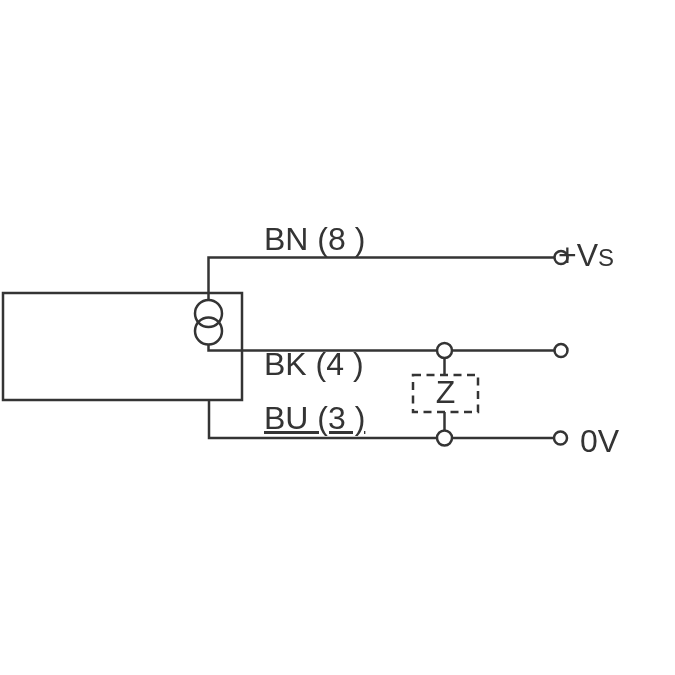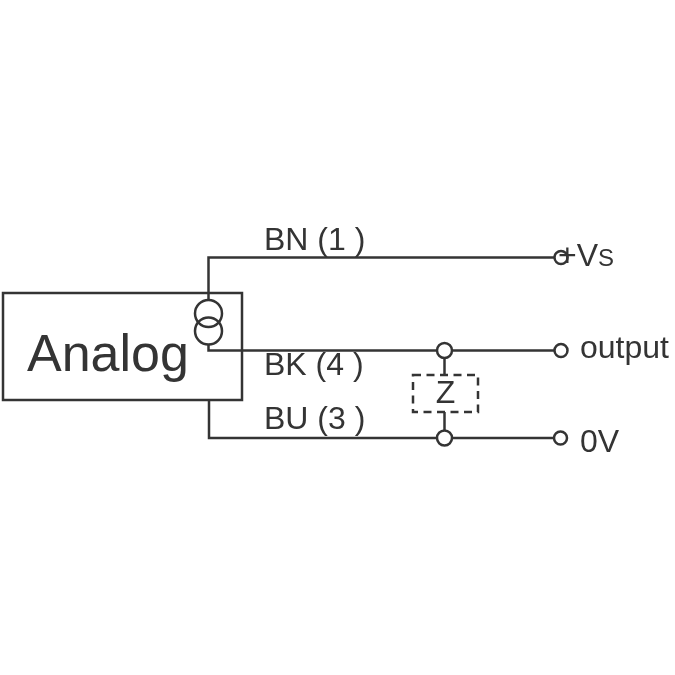--- a/index.html
+++ b/index.html
@@ -66,25 +66,23 @@
     <rect x="413" y="375" width="65" height="37" fill="#ffffff" stroke="#343434" stroke-width="2.5" stroke-dasharray="8 5.5"></rect>
 
     <circle cx="444.5" cy="350.5" r="7.5" fill="#ffffff" stroke="#343434" stroke-width="2.5"></circle>
     <circle cx="444.5" cy="438" r="7.5" fill="#ffffff" stroke="#343434" stroke-width="2.5"></circle>
 
     <circle cx="561" cy="257.5" r="6.5" fill="#ffffff" stroke="#343434" stroke-width="2.5"></circle>
     <circle cx="561" cy="350.5" r="6.5" fill="#ffffff" stroke="#343434" stroke-width="2.5"></circle>
     <circle cx="560.5" cy="438" r="6.5" fill="#ffffff" stroke="#343434" stroke-width="2.5"></circle>
   </svg>
 
-  <div class="lbl device-label" style="left:27px; top:327px;">Analog</div>
 
-  <div class="lbl wire-label" style="left:264px; top:223px;">BN (1 )</div>
+  <div class="lbl wire-label" style="left:264px; top:223px;">BN (8 )</div>
   <div class="lbl wire-label" style="left:264px; top:313px;margin-top:35px;">BK (4 )</div>
-  <div class="lbl wire-label" style="left:264px; top:402px;">BU (3 )</div>
+  <div class="lbl wire-label" style="left:264px; top:402px;text-decoration:underline;">BU (3 )</div>
 
   <div class="lbl terminal-label" style="left:558px; top:239px;"><span>+V</span><span class="sub-cap">S</span></div>
-  <div class="lbl terminal-label" style="left:580px; top:331px;">output</div>
   <div class="lbl terminal-label" style="left:580px; top:425px;">0V</div>
 
   <div class="lbl z-label" style="top:376px;">Z</div>
 
 </div>
 
 </body></html>

